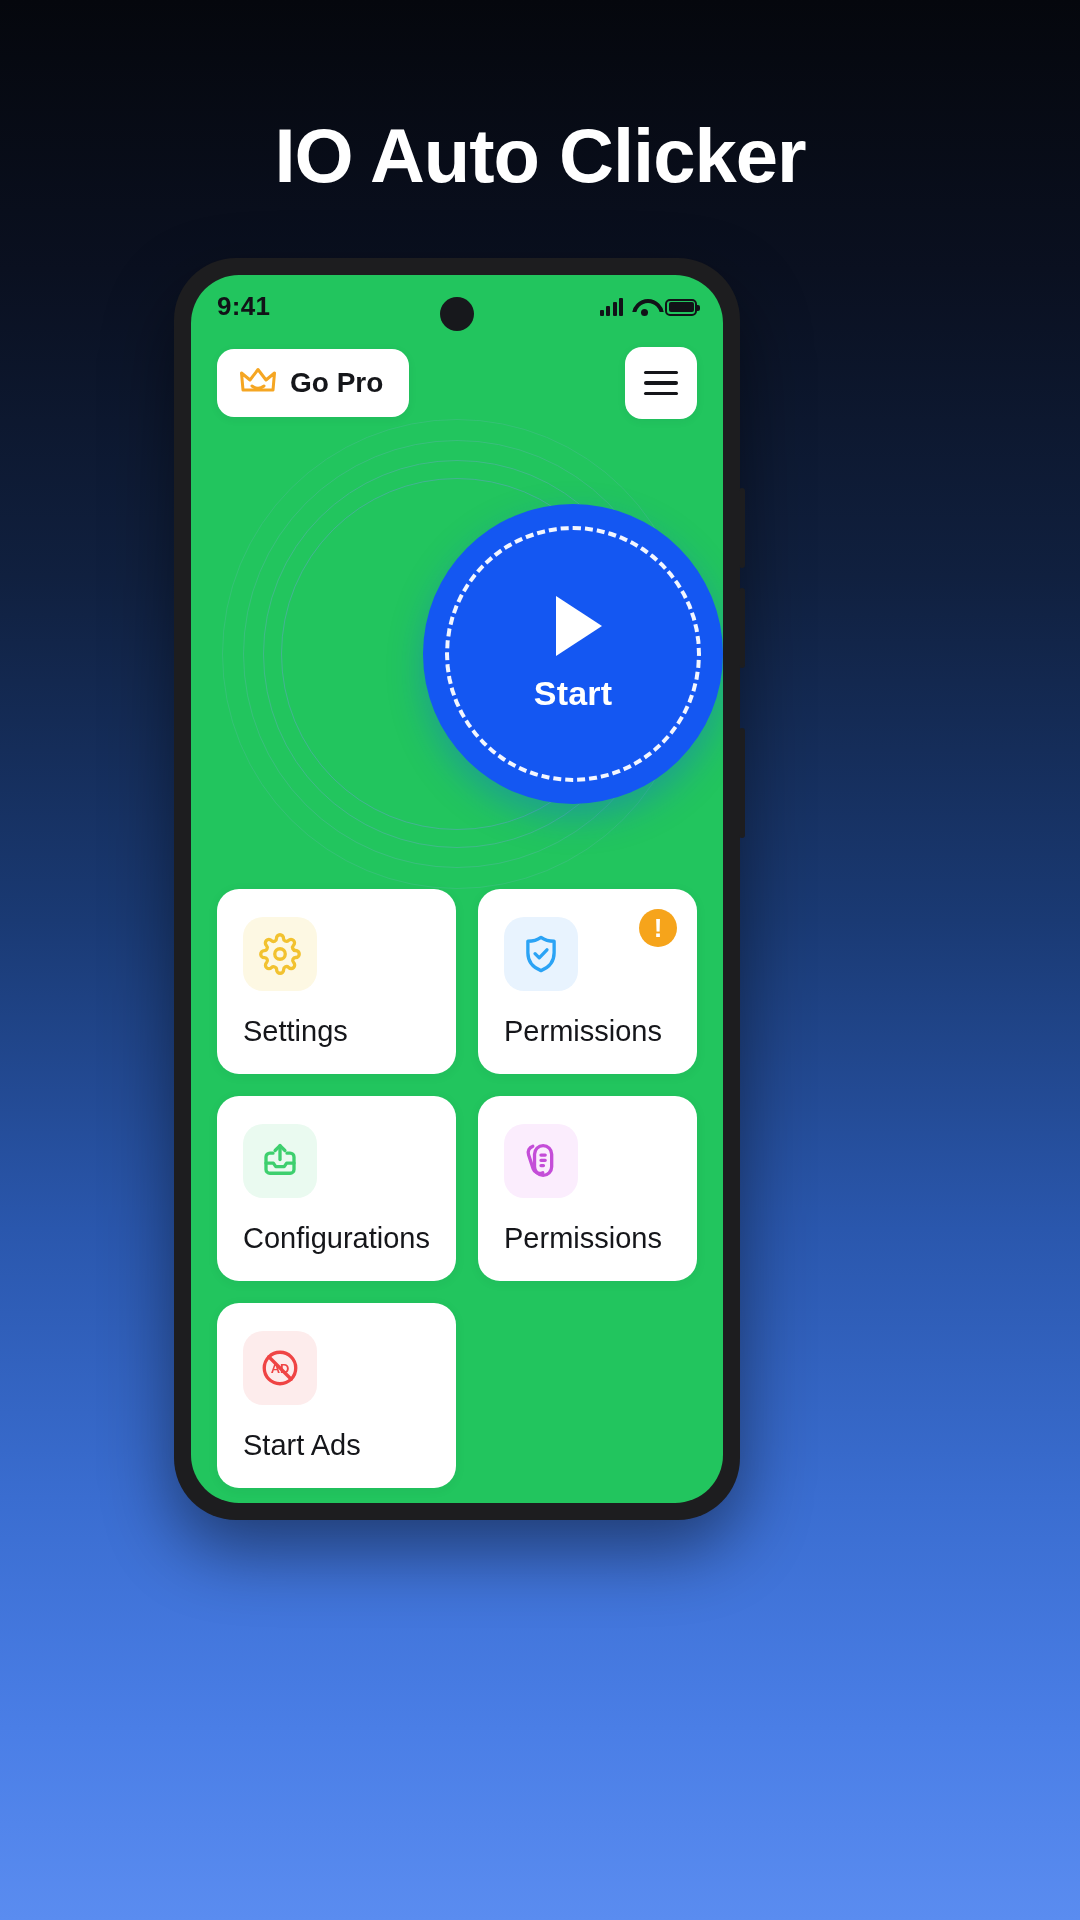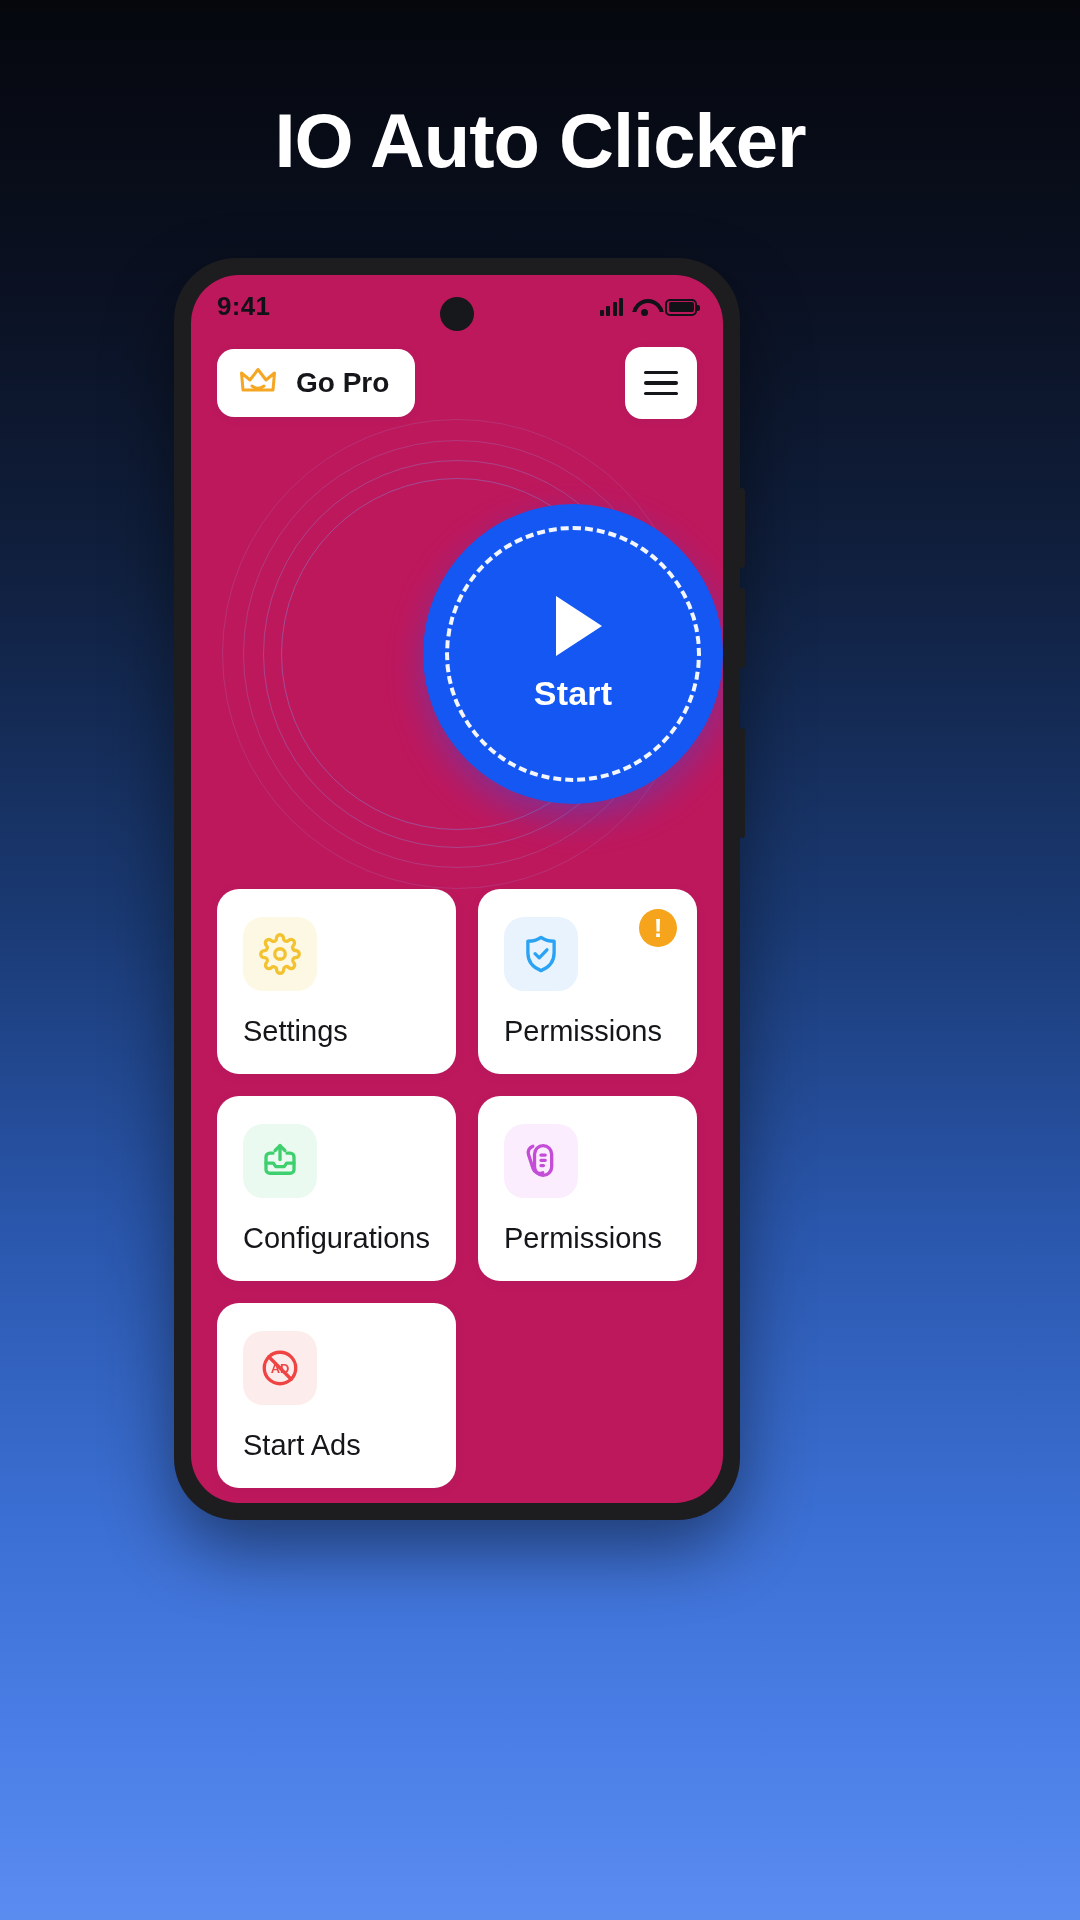--- a/index.html
+++ b/index.html
@@ -6,42 +6,42 @@
   html,body { width:1080px; height:1920px; }
   body {
     font-family: "Liberation Sans", sans-serif;
     background: linear-gradient(180deg,#05070d 0%, #0a1020 14%, #10203f 30%, #1a3a74 48%, #2a57ad 64%, #3a6dd0 78%, #4a7ee6 90%, #5a8cf0 100%);
     overflow:hidden;
     position:relative;
   }
 
   
   .page-title{
-    position:absolute; top:97px; left:0; width:1080px;
+    position:absolute; top:112px; left:0; width:1080px;
     text-align:center; color:#ffffff;
     font-size:76px; font-weight:700; letter-spacing:-1px;
   }
 
   
   .phone{
     position:absolute; left:174px; top:258px;
     width:566px; height:1262px;
     background:#1d1d1f;
     border-radius:62px;
     box-shadow:0 30px 70px rgba(0,0,0,.45);
   }
   .phone-btn{ position:absolute; right:-5px; background:#1d1d1f; border-radius:4px; width:6px; }
   .btn-vol-up{ top:230px; height:80px; }
   .btn-vol-dn{ top:330px; height:80px; }
   .btn-power{ top:470px; height:110px; }
 
   .screen{
     position:absolute; left:17px; top:17px;
     width:532px; height:1228px;
-    background:#be185d;
+    background:#22c55e;
     border-radius:48px;
     overflow:hidden;
   }
 
   
   .statusbar{
     position:relative; height:62px; width:100%;
     display:flex; align-items:center; justify-content:space-between;
     padding:0 26px;
   }
@@ -70,21 +70,21 @@
   .batt{ position:relative; width:32px; height:17px; border:2.5px solid #111217; border-radius:5px; }
   .batt::before{ content:""; position:absolute; left:1.5px; top:1.5px; right:1.5px; bottom:1.5px; background:#111217; border-radius:2px; }
   .batt::after{ content:""; position:absolute; right:-5px; top:4.5px; width:3px; height:6px; background:#111217; border-radius:0 2px 2px 0; }
 
   
   .topbar{
     display:flex; align-items:center; justify-content:space-between;
     padding:10px 26px 0 26px;
   }
   .gopro{
-    display:flex; align-items:center; gap:19px;
+    display:flex; align-items:center; gap:13px;
     background:#ffffff; border-radius:17px;
     padding:17px 26px 17px 22px;
     box-shadow:0 2px 10px rgba(20,30,60,.06);
   }
   .gopro-label{ font-size:28px; font-weight:600; color:#15161a; }
   .menu-btn{
     width:72px; height:72px; background:#ffffff; border-radius:17px;
     display:flex; align-items:center; justify-content:center;
     box-shadow:0 2px 10px rgba(20,30,60,.06);
   }

